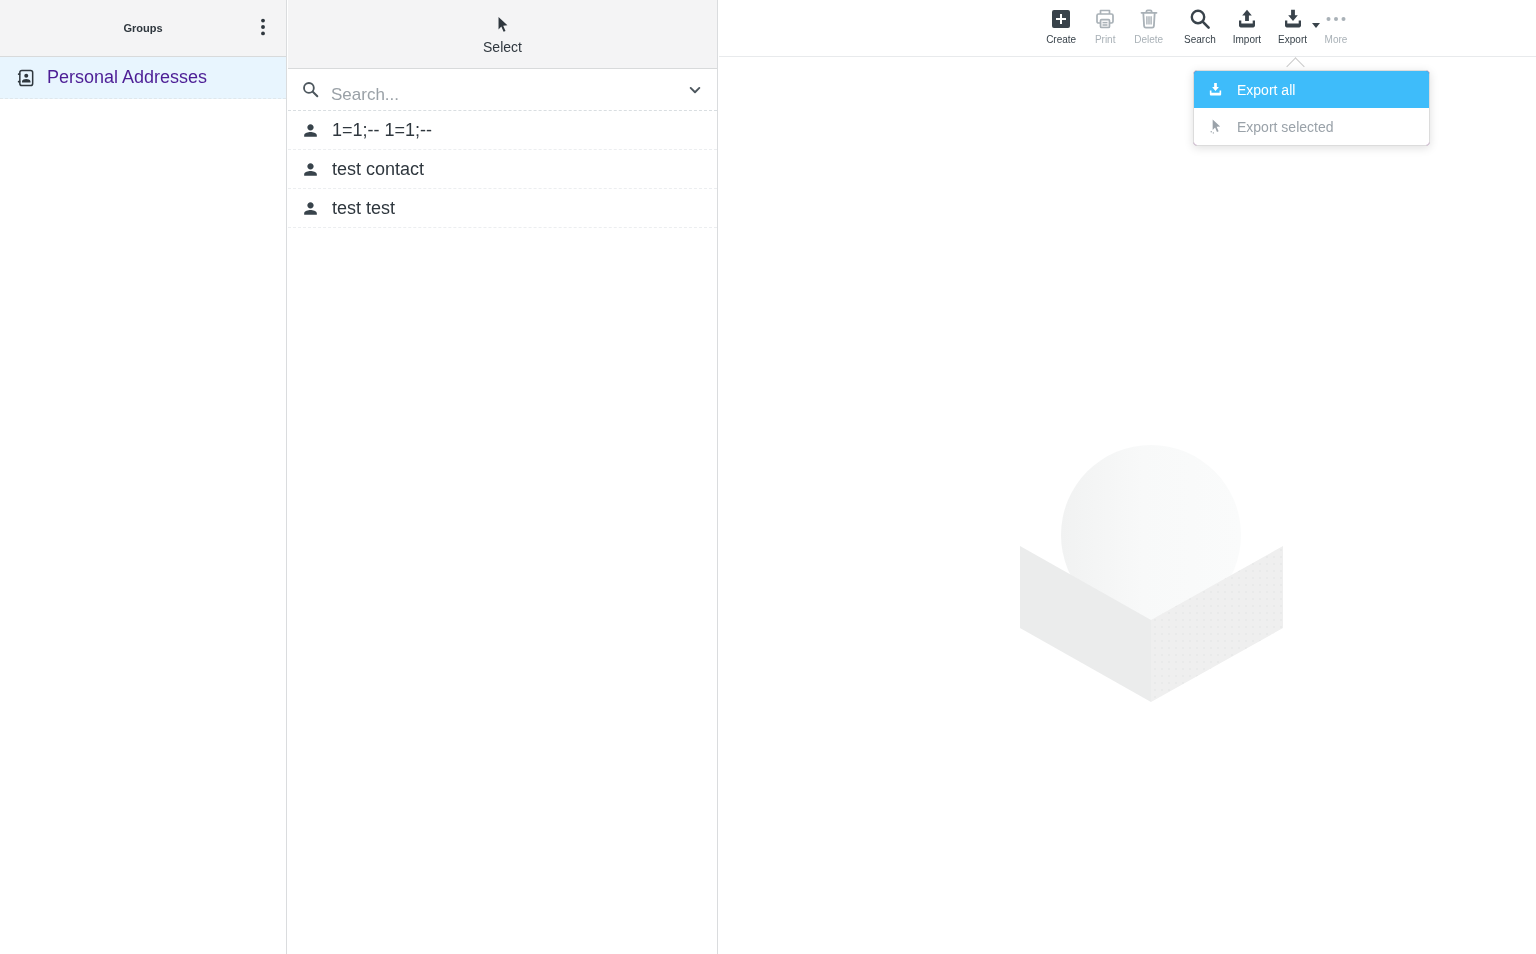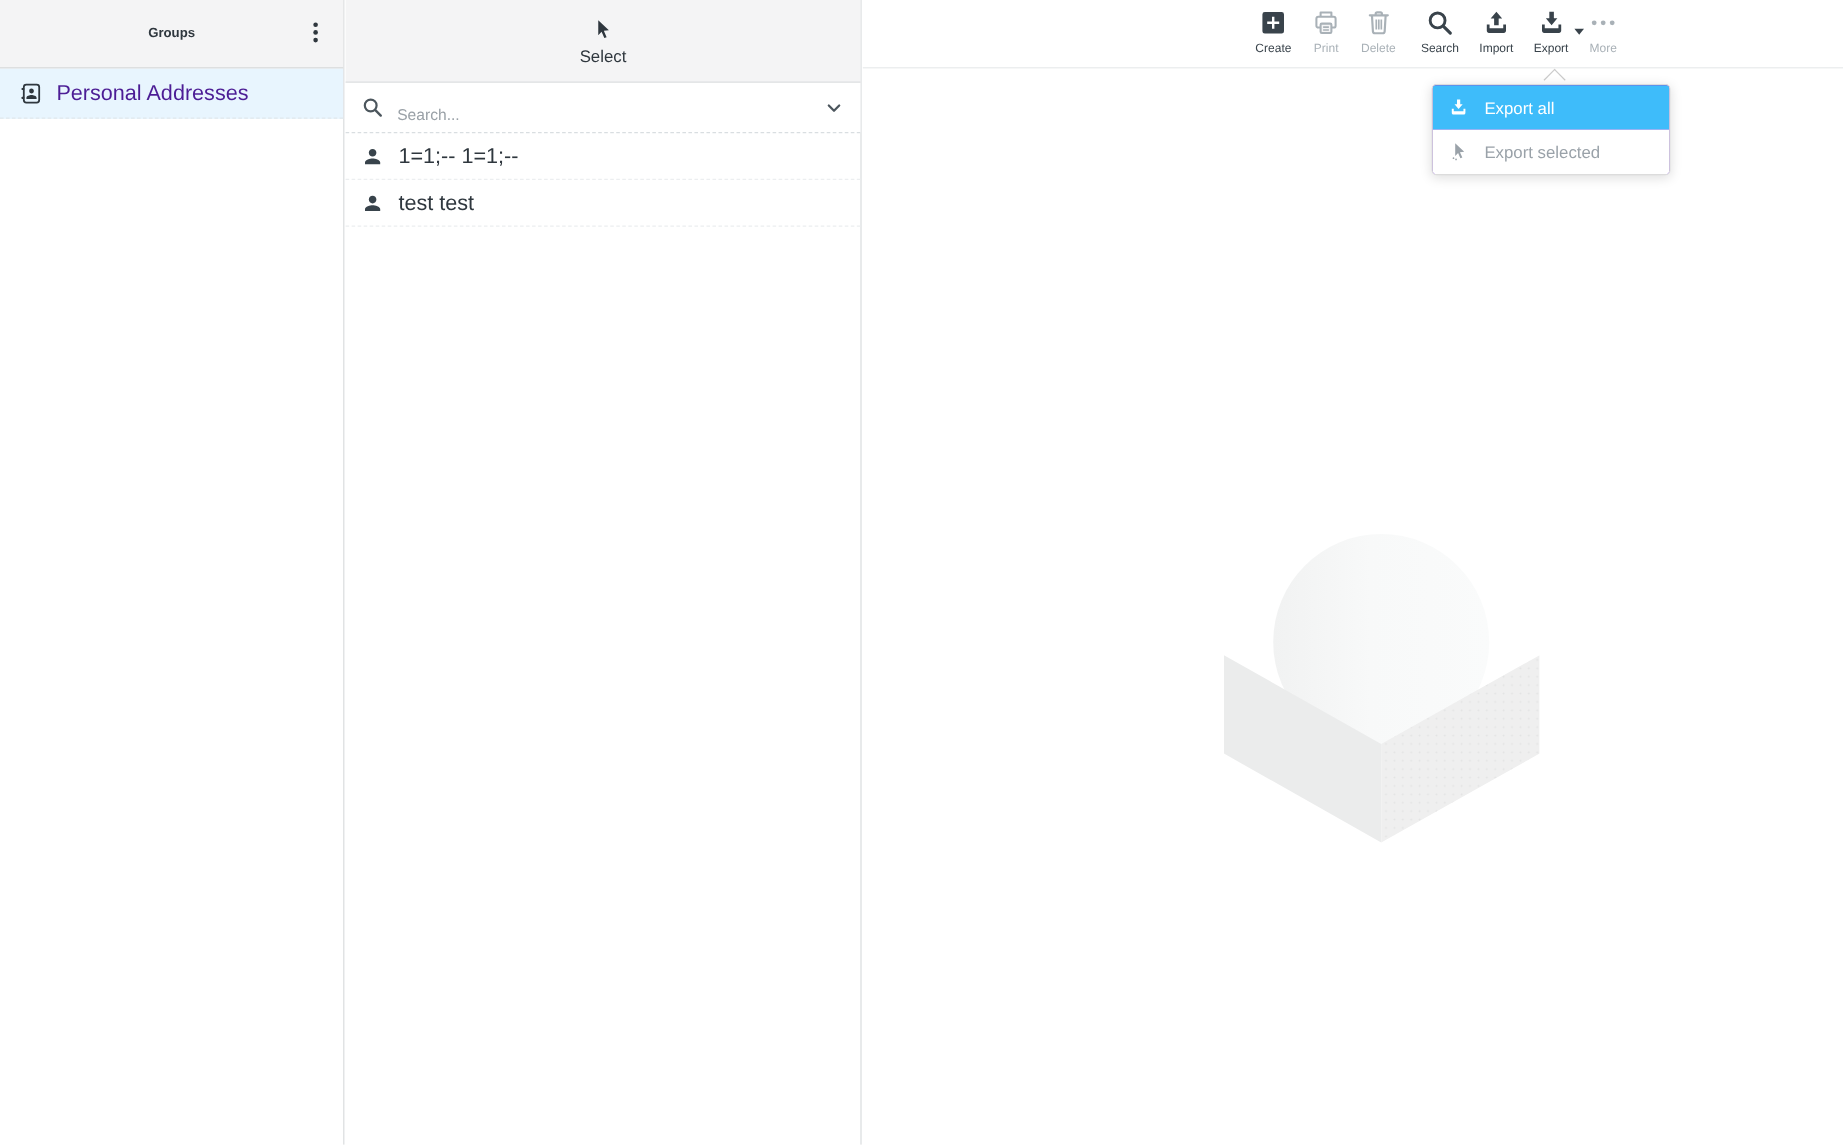--- a/index.html
+++ b/index.html
@@ -24,21 +24,21 @@
   
   .list-pane { position:absolute; left:288px; top:0; bottom:0; width:430px;
                border-right:1px solid #dadcde; background:#fff; }
   .list-header { height:69px; background:#f4f4f5; border-bottom:1px solid #d8dadb;
                  display:flex; align-items:center; justify-content:center; }
   .select-button { display:flex; flex-direction:column; align-items:center; gap:0px;
                    background:none; border:none; color:#2f373e; font-size:14px; cursor:pointer; }
   .search-bar { height:42px; display:flex; align-items:center; gap:11px; padding:0 13px;
                 border-bottom:1px dashed #d9dee1; background:#fff; }
   .search-bar .icon { color:#4c565d; display:flex; }
-  .search-input { flex:1; border:none; outline:none; font-size:13px; color:#3a4248; background:transparent;margin-top:11px; }
+  .search-input { flex:1; border:none; outline:none; font-size:17px; color:#3a4248; background:transparent;margin-top:11px; }
   .search-input::placeholder { color:#9aa1a7; }
   .search-options-toggle { background:none; border:none; color:#343d44; cursor:pointer; display:flex; padding:0; }
   .contact-row { height:39px; display:flex; align-items:center; gap:12px; padding:0 13px;
                  border-bottom:1px dashed #eceef0; font-size:18px; color:#2f373e; cursor:pointer; }
   .contact-row .icon { color:#38434b; display:flex; }
 
   
   .content-pane { position:absolute; left:719px; top:0; bottom:0; right:0; background:#fff; }
   .content-header { height:57px; border-bottom:1px solid #e8eaec;
                     display:flex; justify-content:flex-end; }
@@ -51,21 +51,21 @@
   .tb-btn.more { color:#a9b1b7;align-items:center; }
   .tb-btn.search-gap { margin-left:4px; }
   .export-caret { position:absolute; right:-13px; bottom:17px; width:0; height:0;
                   border-left:4.5px solid transparent; border-right:4.5px solid transparent;
                   border-top:5px solid #39434b; }
 
   
   .menu-caret { position:absolute; left:570px; top:60px; width:13px; height:13px;
                 background:#fff; border-top:1px solid #cbcbcb; border-left:1px solid #cbcbcb;
                 transform:rotate(45deg); z-index:5; }
-  .export-menu { position:absolute; left:474px; top:70px; width:199px; background:#6d28d9;
+  .export-menu { position:absolute; left:474px; top:70px; width:237px; background:#701a75;
                  border:1px solid #dcdcdc; border-radius:4px; overflow:hidden;
                  box-shadow:0 2px 10px rgba(0,0,0,0.13); z-index:6; }
   .menu-item { height:37px; display:flex; align-items:center; gap:13px; padding:0 13px;
                font-size:14px; color:#9aa2a9; background:#fff; cursor:pointer; }
   .menu-item .icon { display:flex; color:#9aa2a9; }
   .menu-item.highlighted { background:#3ebcfa; color:#fff; }
   .menu-item.highlighted .icon { color:#fff; }
 
   
   .watermark { position:absolute; left:301px; top:443px; width:263px; height:260px; }
@@ -130,20 +130,28 @@
       </button>
     </div>
 
     <div class="contact-row">
       <span class="icon">
         <svg width="19" height="19" viewBox="0 0 24 24" fill="currentColor">
           <path d="M12 12c2.21 0 4-1.79 4-4s-1.79-4-4-4-4 1.79-4 4 1.79 4 4 4zm0 2c-2.67 0-8 1.34-8 4v2h16v-2c0-2.66-5.33-4-8-4z"></path>
         </svg>
       </span>
       <span>1=1;-- 1=1;--</span>
+    </div>
+    <div class="contact-row">
+      <span class="icon">
+        <svg width="19" height="19" viewBox="0 0 24 24" fill="currentColor">
+          <path d="M12 12c2.21 0 4-1.79 4-4s-1.79-4-4-4-4 1.79-4 4 1.79 4 4 4zm0 2c-2.67 0-8 1.34-8 4v2h16v-2c0-2.66-5.33-4-8-4z"></path>
+        </svg>
+      </span>
+      <span>test contact</span>
     </div>
     <div class="contact-row">
       <span class="icon">
         <svg width="19" height="19" viewBox="0 0 24 24" fill="currentColor">
           <path d="M12 12c2.21 0 4-1.79 4-4s-1.79-4-4-4-4 1.79-4 4 1.79 4 4 4zm0 2c-2.67 0-8 1.34-8 4v2h16v-2c0-2.66-5.33-4-8-4z"></path>
         </svg>
       </span>
       <span>test test</span>
     </div>
   </section>

